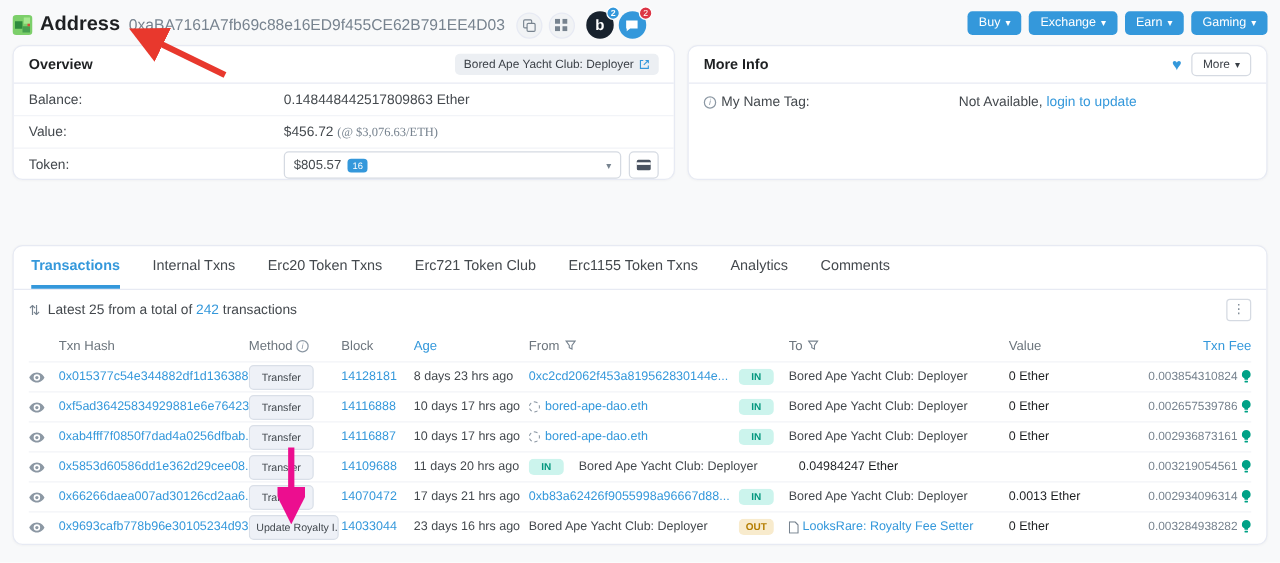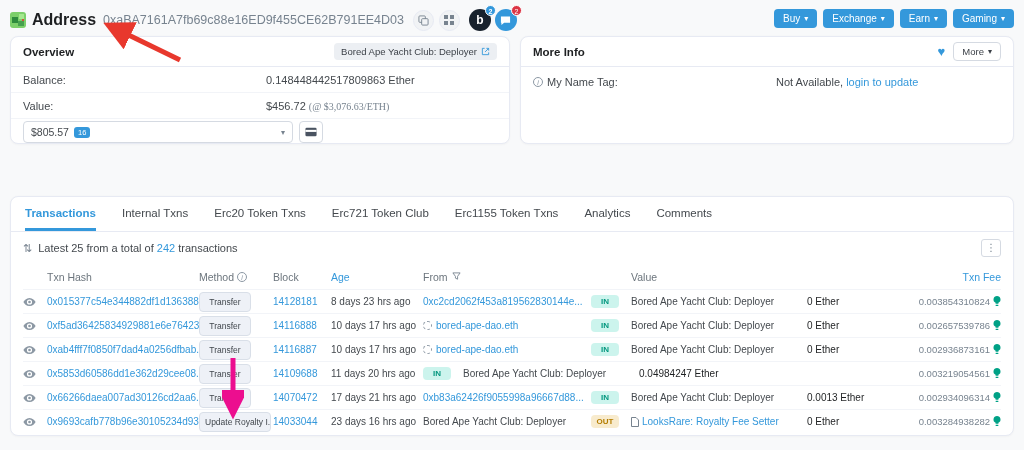--- a/index.html
+++ b/index.html
@@ -43,21 +43,21 @@
   .card-overview { flex:0 0 500px; height:108px; }
   .card-moreinfo { flex:1; height:108px; }
   .card-head { display:flex; align-items:center; justify-content:space-between;
     padding:0 12px; height:30px; border-bottom:1px solid #e7eaf3; }
   .card-title { font-size:11.5px; font-weight:bold; color:#1e2022; }
   .name-badge { background:#eceff3; border-radius:4px; font-size:9.5px; color:#3a3f46;
     padding:3px 7px; display:flex; align-items:center; gap:4px; cursor:pointer; }
   .kv-row { display:flex; align-items:center; padding:0 12px; height:26px; border-bottom:1px solid #f2f4f8; }
   .kv-row:last-child { border-bottom:none; }
   .kv-label { width:204px; color:#44494e; font-size:11px; flex:0 0 auto; }
-  .kv-value { font-size:11px; color:#44494e;margin-left:39px; }
+  .kv-value { font-size:11px; color:#44494e; }
   .rate { color:#77838f; font-size:10px;font-family:Liberation Serif, serif; }
   .token-select { width:270px; height:22px; border:1px solid #d5dae2; border-radius:4px; background:#fff;
     display:flex; align-items:center; padding:0 7px; cursor:pointer; }
   .token-val { font-size:10.5px; color:#44494e; }
   .count-badge { background:#3498db; color:#fff; font-size:7.5px; border-radius:3px; padding:1px 4px; margin-left:5px; }
   .token-caret { margin-left:auto; color:#77838f; font-size:8px; }
   .wallet-btn { width:24px; height:22px; margin-left:6px; border:1px solid #d5dae2; border-radius:4px;
     background:#fff; display:flex; align-items:center; justify-content:center; cursor:pointer; }
   .heart-btn { color:#3498db; font-size:13px; margin-right:8px; cursor:pointer; }
   .more-btn { border:1px solid #d5dae2; background:#fff; border-radius:4px; font-size:9.5px; color:#3a3f46;
@@ -179,20 +179,21 @@
     </div>
     <div class="kv-row">
       <span class="kv-label">Balance:</span>
       <span class="kv-value">0.148448442517809863 Ether</span>
     </div>
     <div class="kv-row">
       <span class="kv-label">Value:</span>
       <span class="kv-value"><span>$456.72</span> <span class="rate">(@ $3,076.63/ETH)</span></span>
     </div>
     <div class="kv-row">
+      <span class="kv-label">Token:</span>
       <div class="token-select">
         <span class="token-val">$805.57</span>
         <span class="count-badge">16</span>
         <span class="token-caret">▾</span>
       </div>
       <button class="wallet-btn">
         <svg width="12" height="10" viewBox="0 0 14 11">
             <rect x="0.5" y="0.5" width="13" height="10" rx="1.5" fill="#4a5361"></rect>
             <rect x="0.5" y="3" width="13" height="2.4" fill="#fff"></rect>
           </svg>
@@ -256,20 +257,26 @@
       <div class="td c-age">
           <a class="link">Age</a>
         </div>
       <div class="td c-from">
         <span>From</span>
         <svg class="funnel" width="9" height="9" viewBox="0 0 10 10">
             <path d="M1 1h8L6.2 4.8V8L3.8 6.8V4.8L1 1z" fill="none" stroke="#77838f"></path>
           </svg>
       </div>
       <div class="td c-dir"></div>
+      <div class="td c-to">
+        <span>To</span>
+        <svg class="funnel" width="9" height="9" viewBox="0 0 10 10">
+            <path d="M1 1h8L6.2 4.8V8L3.8 6.8V4.8L1 1z" fill="none" stroke="#77838f"></path>
+          </svg>
+      </div>
       <div class="td c-value">Value</div>
       <div class="td c-fee">
           <a class="link">Txn Fee</a>
         </div>
     </div>
     <div id="tx-rows">
   <div class="tr">
     <div class="td c-eye">
       <span class="eye-btn">
         <svg width="13" height="10" viewBox="0 0 16 12">

